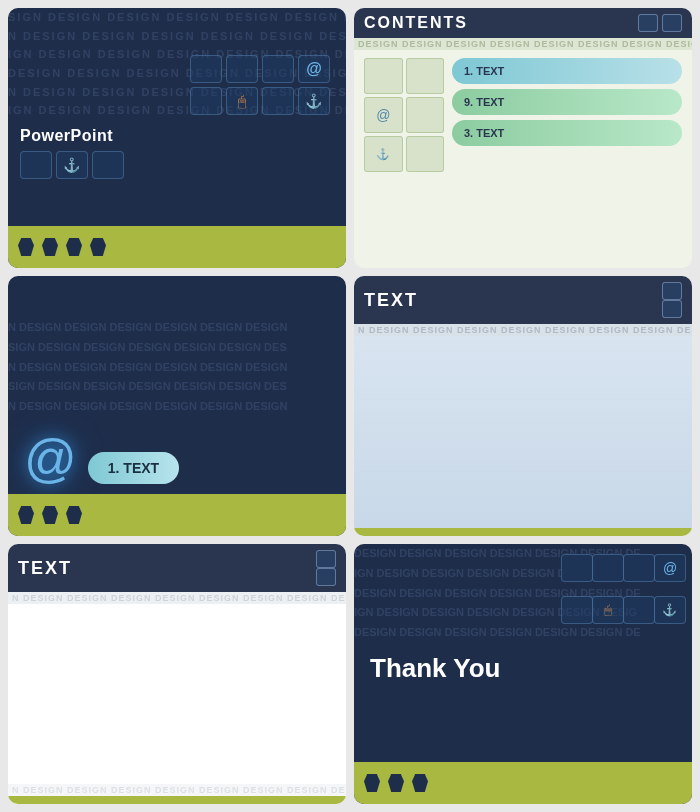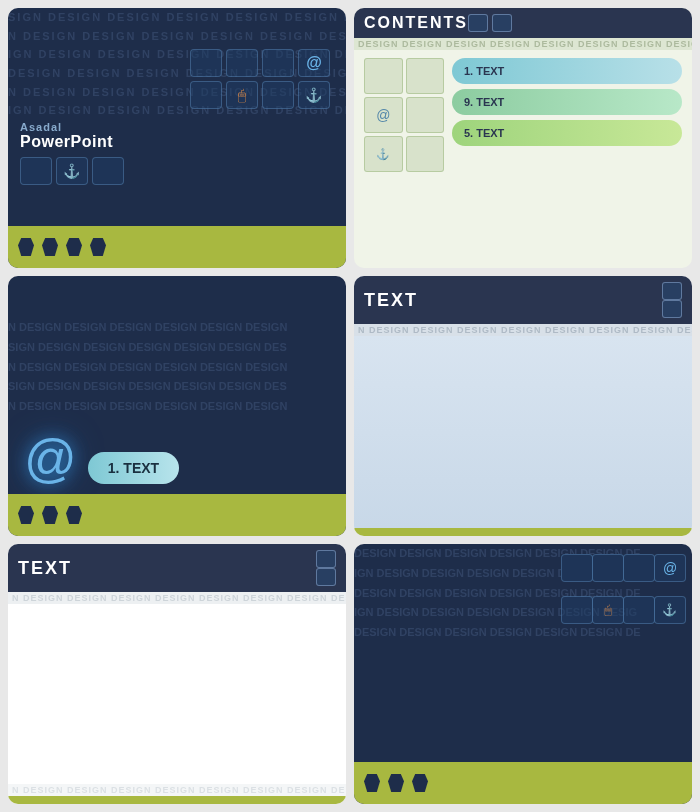--- a/index.html
+++ b/index.html
@@ -101,20 +101,21 @@
     .slide-2 {
       background: #f0f4e8;
       display: flex;
       flex-direction: column;
     }
     .slide-2 .top-bar {
       background: #2a3550;
       padding: 6px 10px;
       display: flex;
       align-items: center;
+      justify-content: space-between;
     }
     .slide-2 .top-bar .title {
       color: white;
       font-size: 16px;
       font-weight: bold;
       letter-spacing: 2px;
     }
     .slide-2 .top-bar-icons {
       display: flex;
       gap: 4px;
@@ -429,21 +430,20 @@
       <div class="icon-box"></div>
       <div class="icon-box">
         <span style="font-size:14px;color:#ff9944;">🖱</span>
       </div>
       <div class="icon-box"></div>
       <div class="icon-box">
         <span style="font-size:14px;color:#8899aa;">⚓</span>
       </div>
     </div>
     <div class="title-block">
-      <div class="subtitle">Asadal</div>
       <div class="main-title">PowerPoint</div>
     </div>
     <div class="icon-row">
       <div class="icon-box"></div>
       <div class="icon-box">
         <span style="color:#6ab4e8;font-size:14px;">⚓</span>
       </div>
       <div class="icon-box"></div>
     </div>
   </div>
@@ -475,21 +475,21 @@
       </div>
       <div class="small-thumb"></div>
       <div class="small-thumb">
         <span class="thumb-anchor">⚓</span>
       </div>
       <div class="small-thumb"></div>
     </div>
     <div class="contents-right">
       <div class="content-item item-1">1. TEXT</div>
       <div class="content-item item-2">9. TEXT</div>
-      <div class="content-item item-5">5. TEXT</div>
+      <div class="content-item item-3">3. TEXT</div>
     </div>
   </div>
 </div>
 
 <div class="slide slide-3">
   <div class="content-area">
     <div class="wm">
       <span>N DESIGN DESIGN DESIGN DESIGN DESIGN DESIGN&nbsp;&nbsp;&nbsp;</span>
       <span>SIGN DESIGN DESIGN DESIGN DESIGN DESIGN DES&nbsp;</span>
       <span>N DESIGN DESIGN DESIGN DESIGN DESIGN DESIGN&nbsp;&nbsp;&nbsp;</span>
@@ -561,19 +561,20 @@
     <div style="position:absolute;top:52px;right:10px;display:grid;grid-template-columns:repeat(4,28px);gap:3px;">
       <div class="icon-box"></div>
       <div class="icon-box">
         <span style="font-size:12px;color:#ff9944;">🖱</span>
       </div>
       <div class="icon-box"></div>
       <div class="icon-box">
         <span style="font-size:12px;color:#8899aa;">⚓</span>
       </div>
     </div>
+    <div class="thank-you">Thank You</div>
   </div>
   <div class="bottom-bar">
     <div class="tooth-icon"></div>
     <div class="tooth-icon"></div>
     <div class="tooth-icon"></div>
   </div>
 </div>
 
 </body></html>

